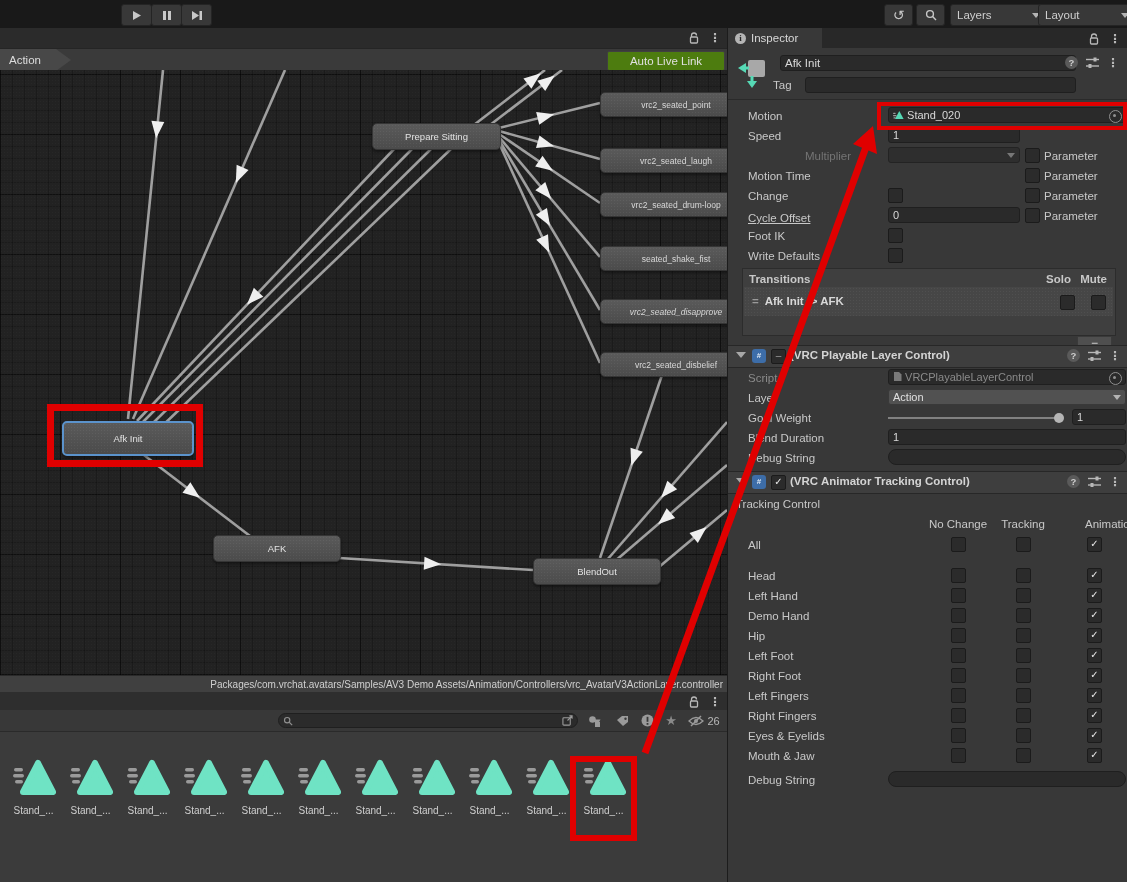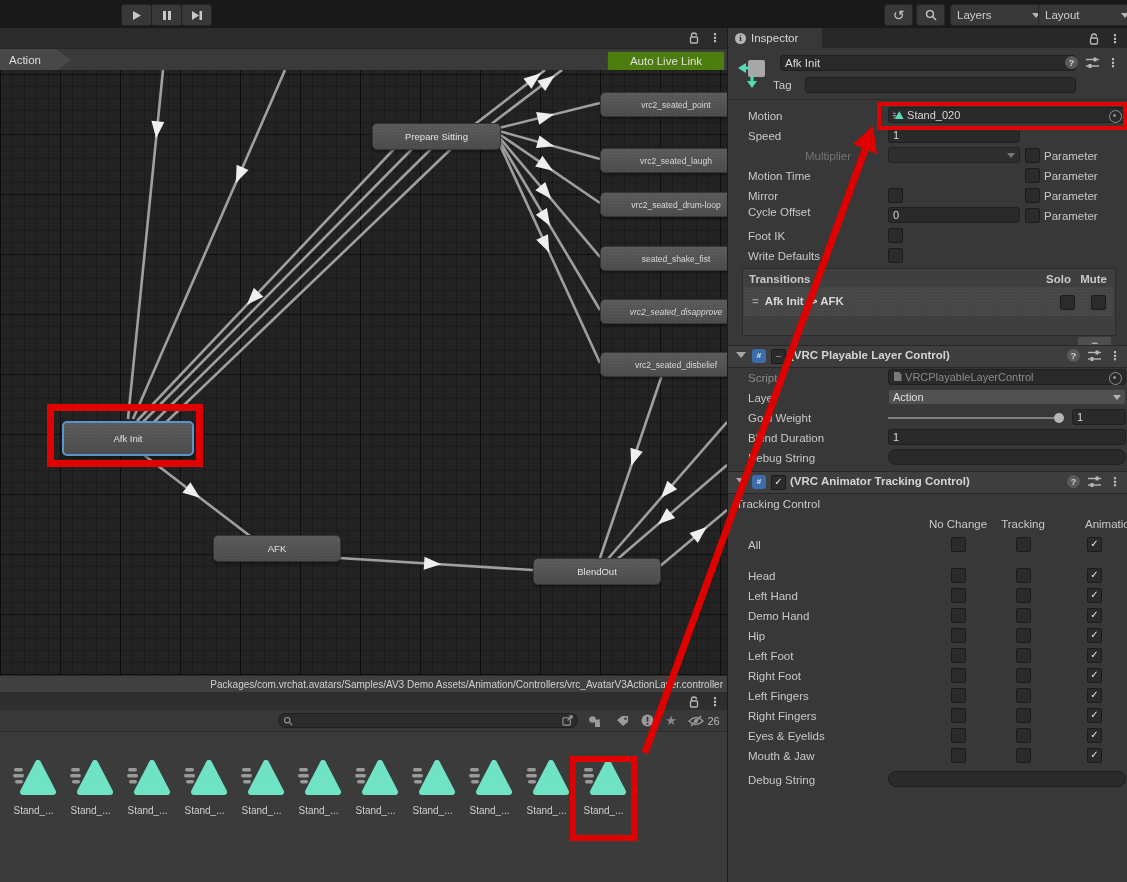--- a/index.html
+++ b/index.html
@@ -404,26 +404,26 @@
   <div class="ddfield" style="left:160px;top:119px;width:132px;background:#2e2e2e;border-color:#232323;">
       <span class="caret" style="border-top-color:#777;"></span>
     </div>
   <span class="cb" style="left:297px;top:120px;"></span>
   <div class="ilabel" style="left:316px;top:120px;">Parameter</div>
 
   <div class="ilabel" style="top:140px;">Motion Time</div>
   <span class="cb" style="left:297px;top:140px;"></span>
   <div class="ilabel" style="left:316px;top:140px;">Parameter</div>
 
-  <div class="ilabel" style="top:160px;">Mirror</div>
+  <div class="ilabel" style="top:160px;">Change</div>
   <span class="cb" style="left:160px;top:160px;"></span>
   <span class="cb" style="left:297px;top:160px;"></span>
   <div class="ilabel" style="left:316px;top:160px;">Parameter</div>
 
-  <div class="ilabel" style="top:176px;">Cycle Offset</div>
+  <div class="ilabel" style="top:182px;text-decoration:underline;">Cycle Offset</div>
   <div class="field" style="left:160px;top:179px;width:132px;"><span>0</span></div>
   <span class="cb" style="left:297px;top:180px;"></span>
   <div class="ilabel" style="left:316px;top:180px;">Parameter</div>
 
   <div class="ilabel" style="top:200px;">Foot IK</div>
   <span class="cb" style="left:160px;top:200px;"></span>
 
   <div class="ilabel" style="top:220px;">Write Defaults</div>
   <span class="cb" style="left:160px;top:220px;"></span>
 

